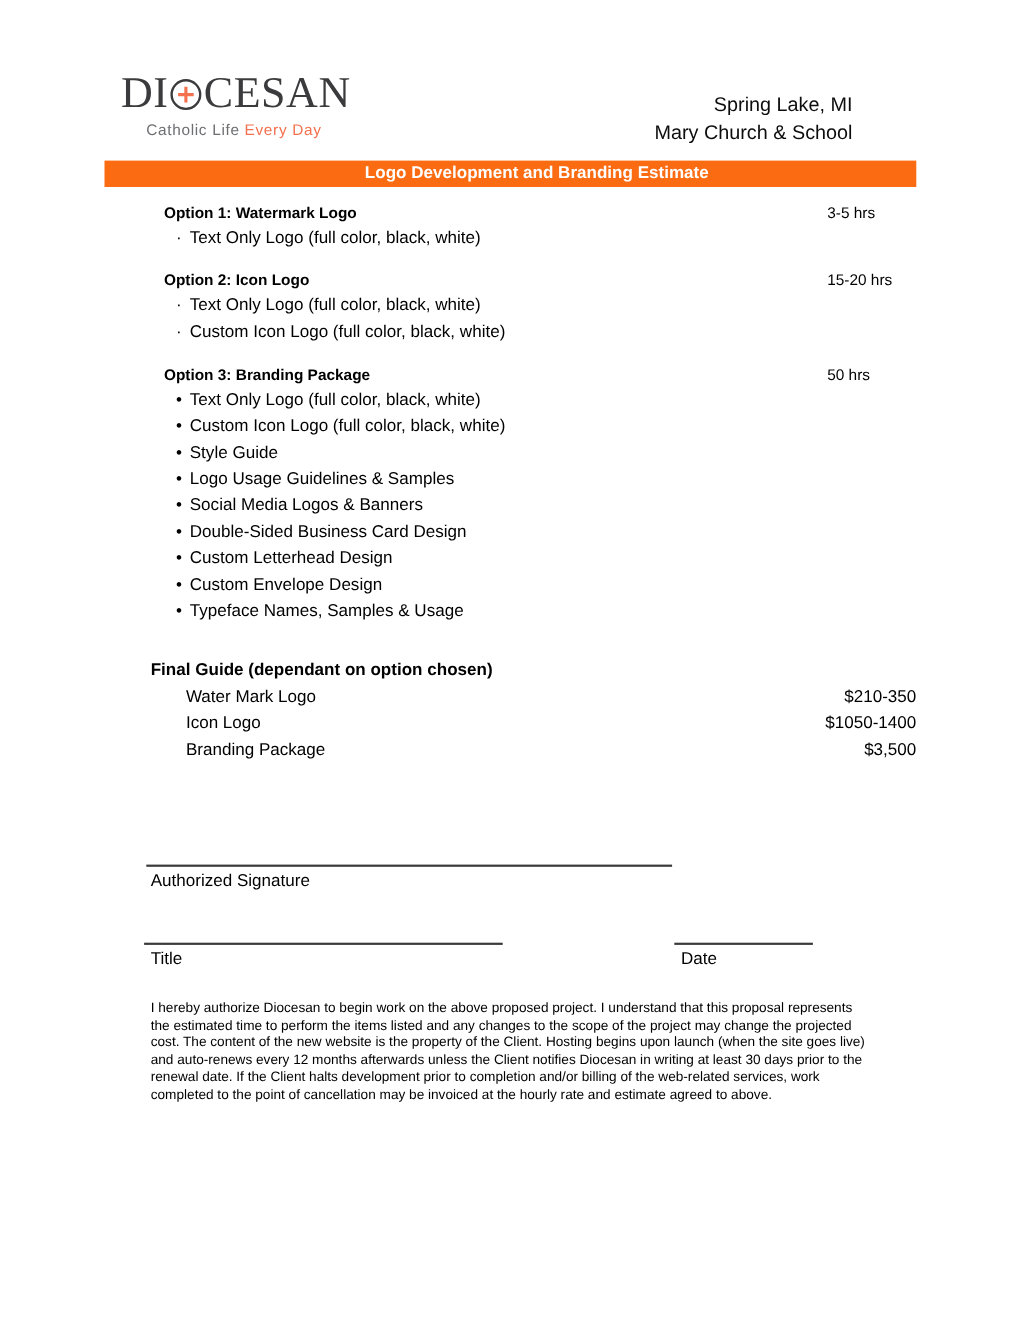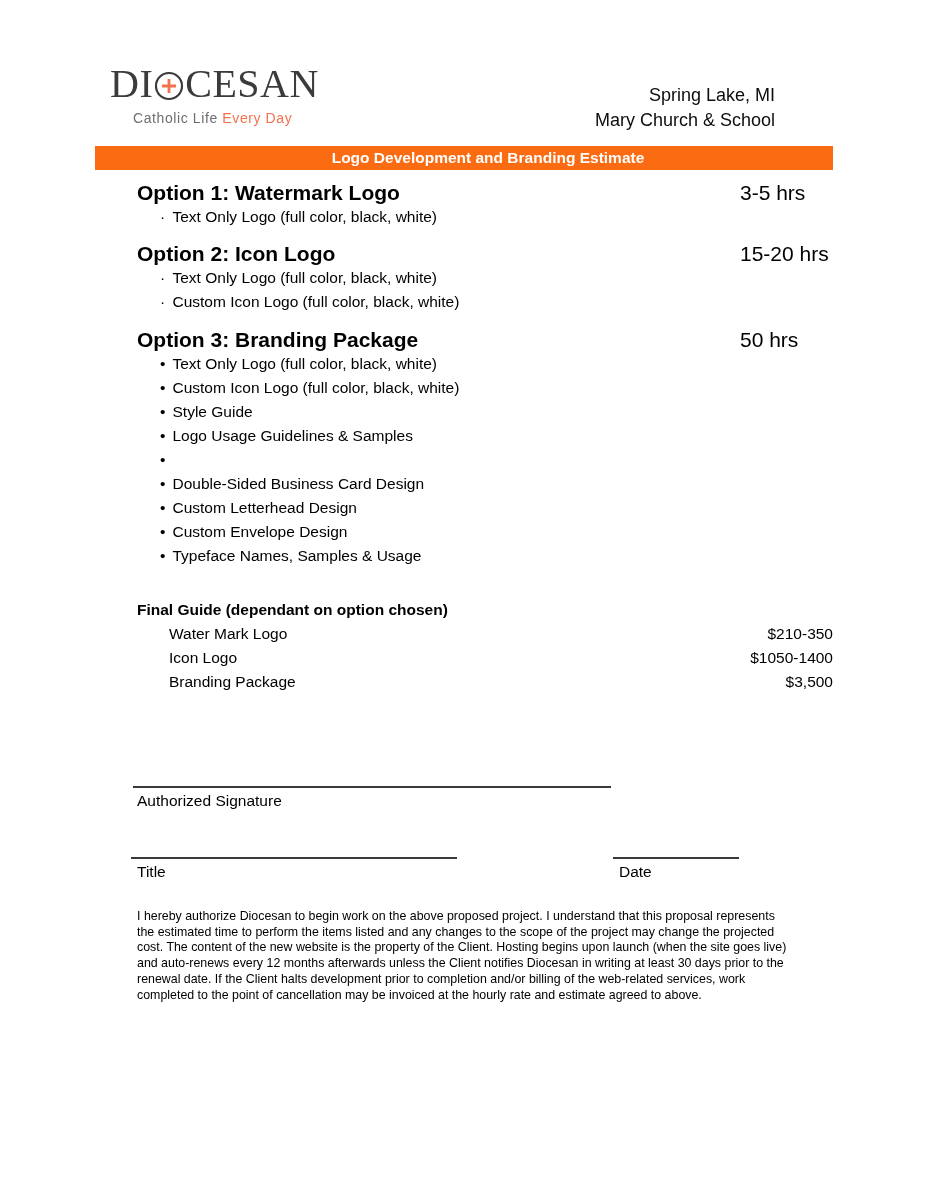--- a/index.html
+++ b/index.html
@@ -45,21 +45,21 @@
     text-align: center; line-height: 24px; padding-left: 48px;
   }
 
   
   main {
     position: absolute; left: 137px; top: 170px; width: 696px;
     font-size: 15.5px; color: #000;
   }
   .opt-heading {
     position: relative;
-    font-weight: bold; font-size: 21px; line-height: 24px;
+    font-weight: bold; font-size: 14px; line-height: 24px; margin-left: 12px;
   }
   .opt-heading .hrs {
     position: absolute; left: 603px; top: 0;
     font-weight: 400; white-space: nowrap;
   }
   .m-top-11 { margin-top: 11px; }
   .m-top-13 { margin-top: 13px; }
   .m-top-14 { margin-top: 14px; }
   ul { list-style: none; }
   li { display: flex; line-height: 24px; padding-left: 23px; }
@@ -157,20 +157,21 @@
       <li>
           <span class="bullet">•</span>
           <span>Style Guide</span>
         </li>
       <li>
           <span class="bullet">•</span>
           <span>Logo Usage Guidelines &amp; Samples</span>
         </li>
       <li>
           <span class="bullet">•</span>
+          <span>Social Media Logos &amp; Banners</span>
         </li>
       <li>
           <span class="bullet">•</span>
           <span>Double-Sided Business Card Design</span>
         </li>
       <li>
           <span class="bullet">•</span>
           <span>Custom Letterhead Design</span>
         </li>
       <li>

